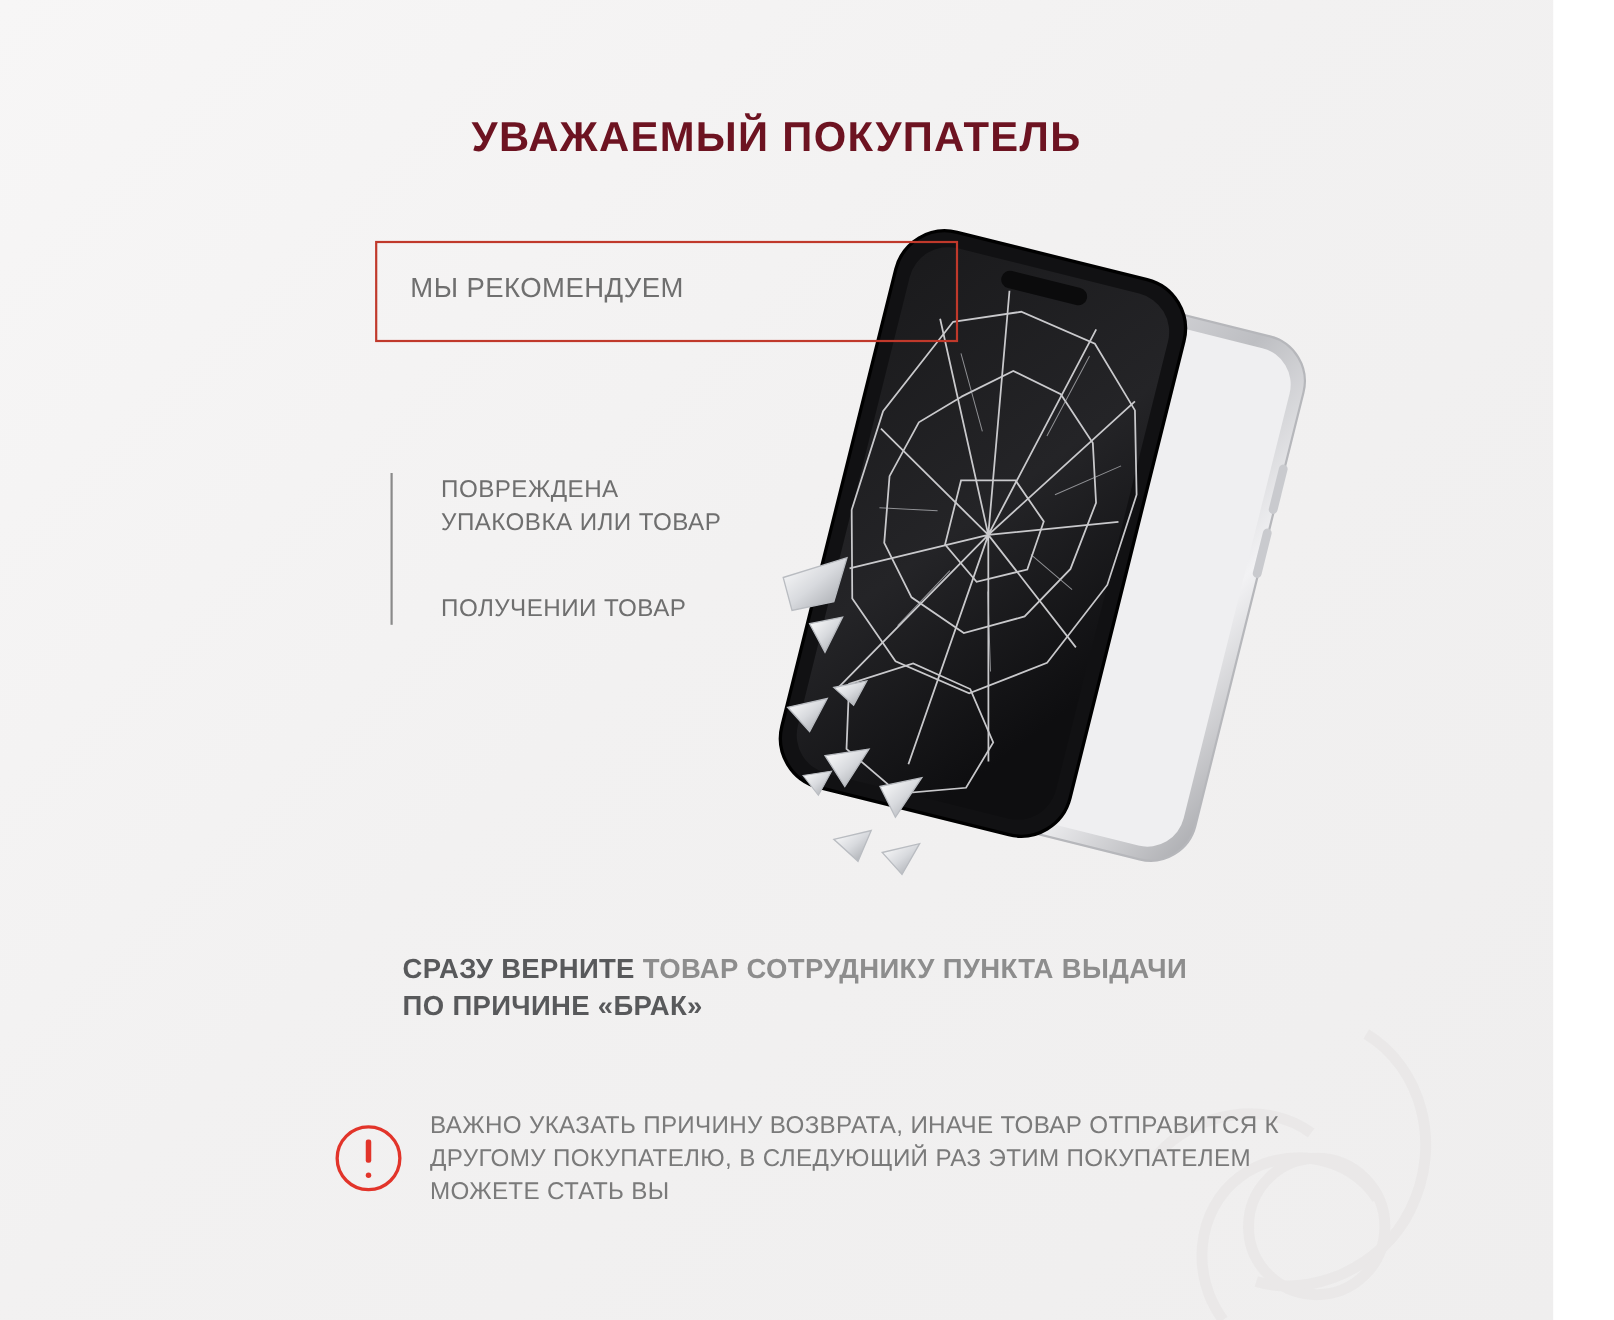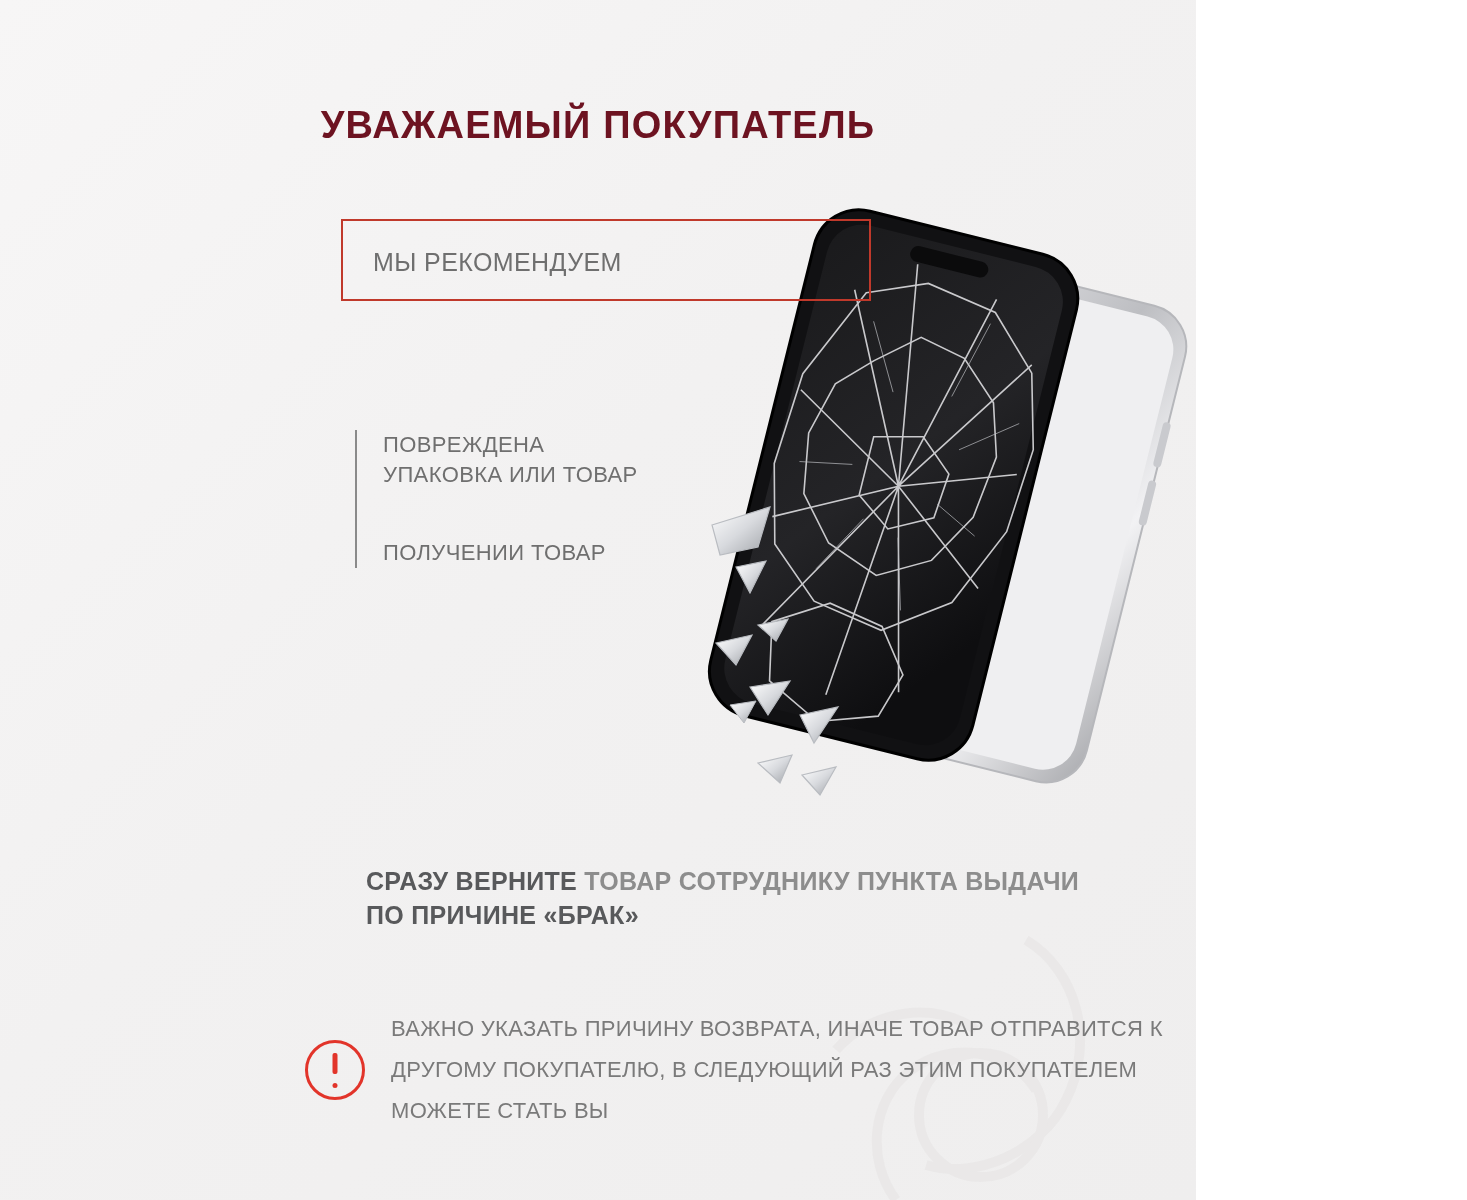--- a/index.html
+++ b/index.html
@@ -9,21 +9,21 @@
   }
   body {
     width: 1467px;
     height: 1200px;
     font-family: "Liberation Sans", sans-serif;
     overflow: hidden;
   }
 
   .poster {
     position: relative;
-    width: 1196px;
+    width: 1412px;
     height: 1200px;
     background: linear-gradient(135deg, #f7f6f6 0%, #f2f1f1 45%, #efeeee 100%);
     overflow: hidden;
   }
 
   
   .watermark {
     position: absolute;
     right: 60px;
     bottom: -40px;
@@ -45,41 +45,41 @@
     color: #6d1321;
   }
 
   .recommend-box {
     position: absolute;
     left: 341px;
     top: 219px;
     width: 530px;
     box-sizing: border-box;
     border: 2px solid #c0392b;
-    padding: 24px 26px 20px 30px;
+    padding: 24px 26px 30px 30px;
   }
   .recommend-box .line {
     font-size: 25px;
     line-height: 34px;
     color: #6f6f6f;
     letter-spacing: 0.4px;
     white-space: nowrap;
   }
   .recommend-box .strong {
     font-weight: bold;
     color: #58595b;
   }
 
   .reasons {
     position: absolute;
     left: 355px;
     top: 430px;
     width: 430px;
     border-left: 2px solid #8a8a8a;
-    padding-left: 26px;
+    padding-left: 44px;
     box-sizing: border-box;
   }
   .reason {
     color: #6f6f6f;
     font-size: 22px;
     line-height: 30px;
     letter-spacing: 0.4px;
   }
   .reason + .reason { margin-top: 48px; }
 
@@ -130,21 +130,21 @@
     left: 50%;
     bottom: 9px;
     transform: translateX(-50%);
     width: 5px;
     height: 5px;
     background: #e2342a;
     border-radius: 50%;
   }
   .warning-text {
     font-size: 22px;
-    line-height: 41px;
+    line-height: 30px;
     color: #7a7a7a;
     letter-spacing: 0.3px;
   }
 
   .phone-art {
     position: absolute;
     left: 640px;
     top: 195px;
     width: 620px;
     height: 640px;

